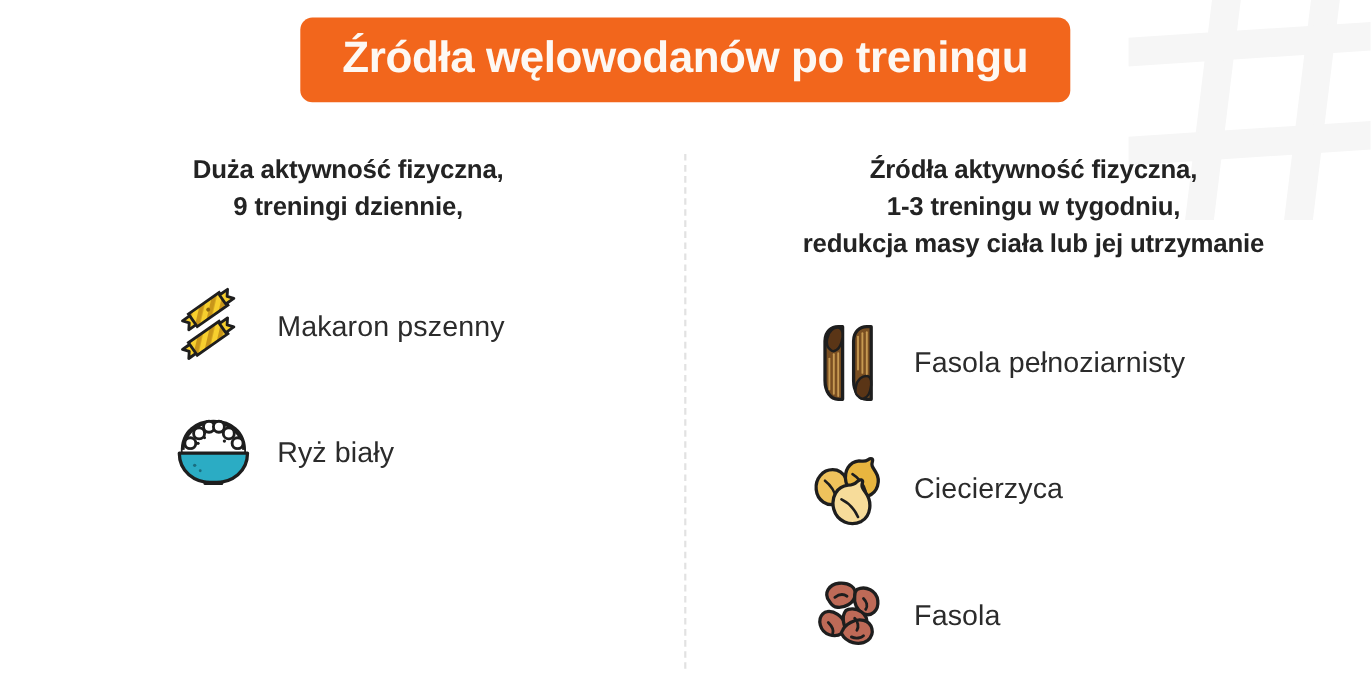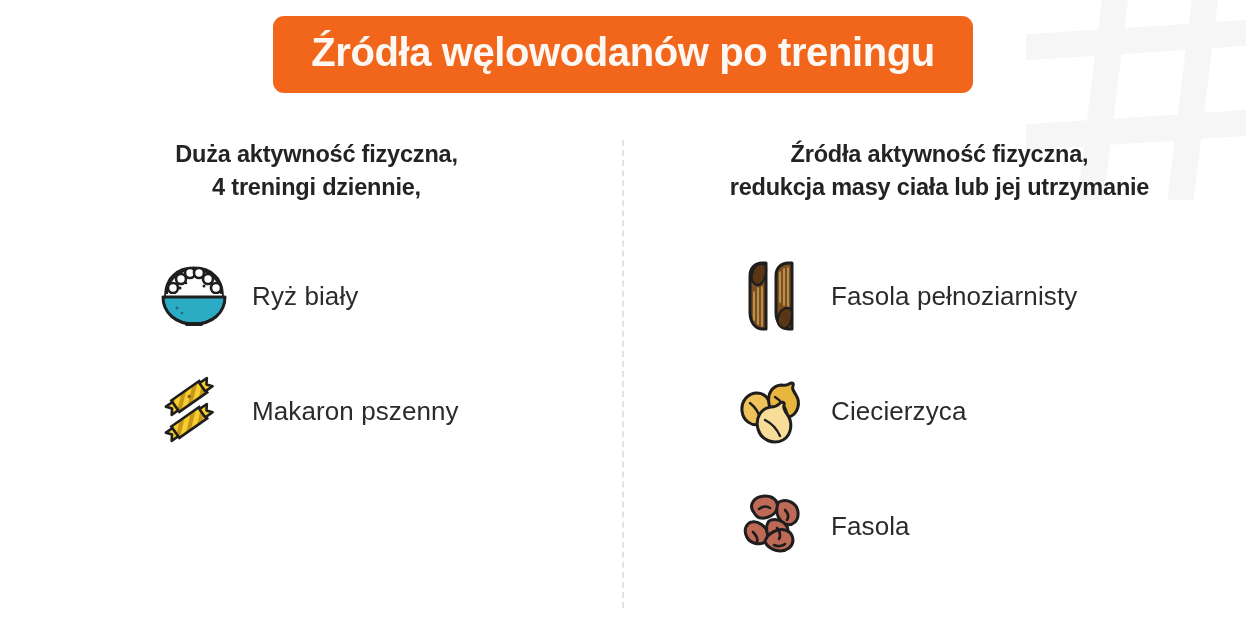--- a/index.html
+++ b/index.html
@@ -151,24 +151,52 @@
     </div>
   </div>
 
   <div class="divider"></div>
 
   <div class="columns">
 
     <div class="column col-left">
       <div class="col-heading">
         <div>Duża aktywność fizyczna,</div>
-        <div>4 treningi dziennie,</div>
+        <div>9 treningi dziennie,</div>
       </div>
 
       <div class="items">
+
+        <div class="item">
+          <span class="item-icon">
+            <svg width="72" height="70" viewBox="0 0 72 70">
+              <defs>
+
+                <pattern id="pastaStripe" width="9" height="9" patternUnits="userSpaceOnUse" patternTransform="rotate(48)">
+                  <rect width="9" height="9" fill="#F7CF2E"></rect>
+                  <rect width="4.2" height="9" fill="#C8961A"></rect>
+                </pattern>
+              </defs>
+
+              <g transform="rotate(-35 36 22)">
+                <path d="M8 13 L12 18 L8 23 L17 23 L17 13 Z" fill="#F7CF2E" stroke="#1E1E1E" stroke-width="2.6" stroke-linejoin="round"></path>
+                <rect x="16" y="11" width="34" height="14" fill="url(#pastaStripe)" stroke="#1E1E1E" stroke-width="2.6"></rect>
+                <path d="M58 13 L54 18 L58 23 L49 23 L49 13 Z" fill="#F7CF2E" stroke="#1E1E1E" stroke-width="2.6" stroke-linejoin="round"></path>
+                <circle cx="33" cy="18" r="1.8" fill="#8A6510"></circle>
+              </g>
+
+              <g transform="rotate(-35 36 48)">
+                <path d="M8 39 L12 44 L8 49 L17 49 L17 39 Z" fill="#F7CF2E" stroke="#1E1E1E" stroke-width="2.6" stroke-linejoin="round"></path>
+                <rect x="16" y="37" width="34" height="14" fill="url(#pastaStripe)" stroke="#1E1E1E" stroke-width="2.6"></rect>
+                <path d="M58 39 L54 44 L58 49 L49 49 L49 39 Z" fill="#F7CF2E" stroke="#1E1E1E" stroke-width="2.6" stroke-linejoin="round"></path>
+              </g>
+            </svg>
+          </span>
+          <span class="item-label">Makaron pszenny</span>
+        </div>
 
         <div class="item">
           <span class="item-icon">
             <svg width="72" height="64" viewBox="0 0 72 64">
 
               <path d="M8 33 C8 16 20 5 36 5 C52 5 64 16 64 33 Z" fill="#FFFFFF" stroke="#1E1E1E" stroke-width="3" stroke-linejoin="round"></path>
               <path d="M8 33 C7 23 11 15 16 11 M16 11 C21 6 28 4 36 4 C44 4 51 6 56 11 M56 11 C61 15 65 23 64 33" fill="none" stroke="#1E1E1E" stroke-width="3" stroke-linecap="round"></path>
 
               <g fill="#FFFFFF" stroke="#1E1E1E" stroke-width="2.6">
                 <circle cx="15" cy="24" r="5"></circle>
@@ -191,55 +219,28 @@
               </g>
               <g fill="#1A6E80">
                 <circle cx="19" cy="44" r="1.5"></circle>
                   <circle cx="24" cy="49" r="1.3"></circle>
               </g>
             </svg>
           </span>
           <span class="item-label">Ryż biały</span>
         </div>
 
-        <div class="item">
-          <span class="item-icon">
-            <svg width="72" height="70" viewBox="0 0 72 70">
-              <defs>
-
-                <pattern id="pastaStripe" width="9" height="9" patternUnits="userSpaceOnUse" patternTransform="rotate(48)">
-                  <rect width="9" height="9" fill="#F7CF2E"></rect>
-                  <rect width="4.2" height="9" fill="#C8961A"></rect>
-                </pattern>
-              </defs>
-
-              <g transform="rotate(-35 36 22)">
-                <path d="M8 13 L12 18 L8 23 L17 23 L17 13 Z" fill="#F7CF2E" stroke="#1E1E1E" stroke-width="2.6" stroke-linejoin="round"></path>
-                <rect x="16" y="11" width="34" height="14" fill="url(#pastaStripe)" stroke="#1E1E1E" stroke-width="2.6"></rect>
-                <path d="M58 13 L54 18 L58 23 L49 23 L49 13 Z" fill="#F7CF2E" stroke="#1E1E1E" stroke-width="2.6" stroke-linejoin="round"></path>
-                <circle cx="33" cy="18" r="1.8" fill="#8A6510"></circle>
-              </g>
-
-              <g transform="rotate(-35 36 48)">
-                <path d="M8 39 L12 44 L8 49 L17 49 L17 39 Z" fill="#F7CF2E" stroke="#1E1E1E" stroke-width="2.6" stroke-linejoin="round"></path>
-                <rect x="16" y="37" width="34" height="14" fill="url(#pastaStripe)" stroke="#1E1E1E" stroke-width="2.6"></rect>
-                <path d="M58 39 L54 44 L58 49 L49 49 L49 39 Z" fill="#F7CF2E" stroke="#1E1E1E" stroke-width="2.6" stroke-linejoin="round"></path>
-              </g>
-            </svg>
-          </span>
-          <span class="item-label">Makaron pszenny</span>
-        </div>
-
 
       </div>
     </div>
 
     <div class="column col-right">
       <div class="col-heading">
         <div>Źródła aktywność fizyczna,</div>
+        <div>1-3 treningu w tygodniu,</div>
         <div>redukcja masy ciała lub jej utrzymanie</div>
       </div>
 
       <div class="items">
 
         <div class="item">
           <span class="item-icon">
             <svg width="62" height="72" viewBox="0 0 62 72">
 
               <g>

